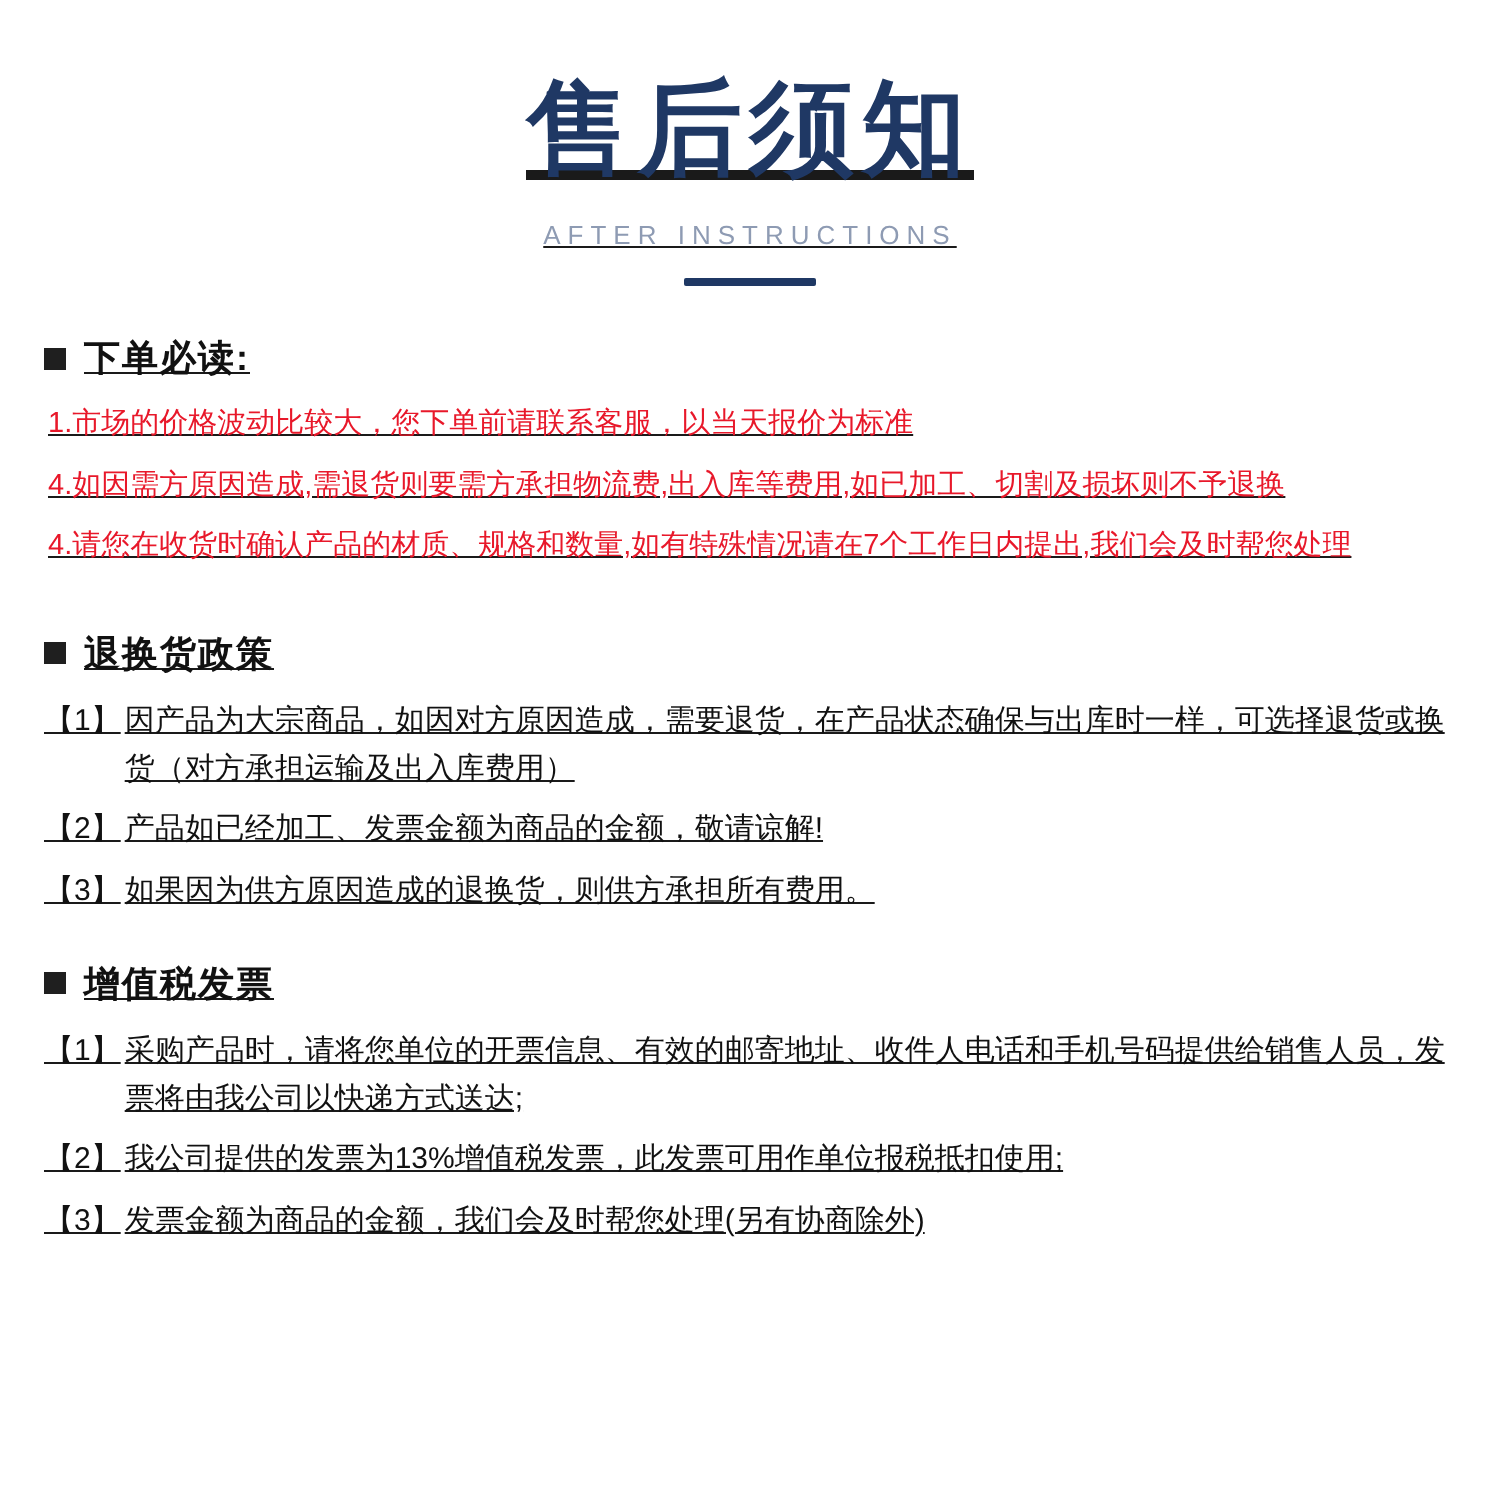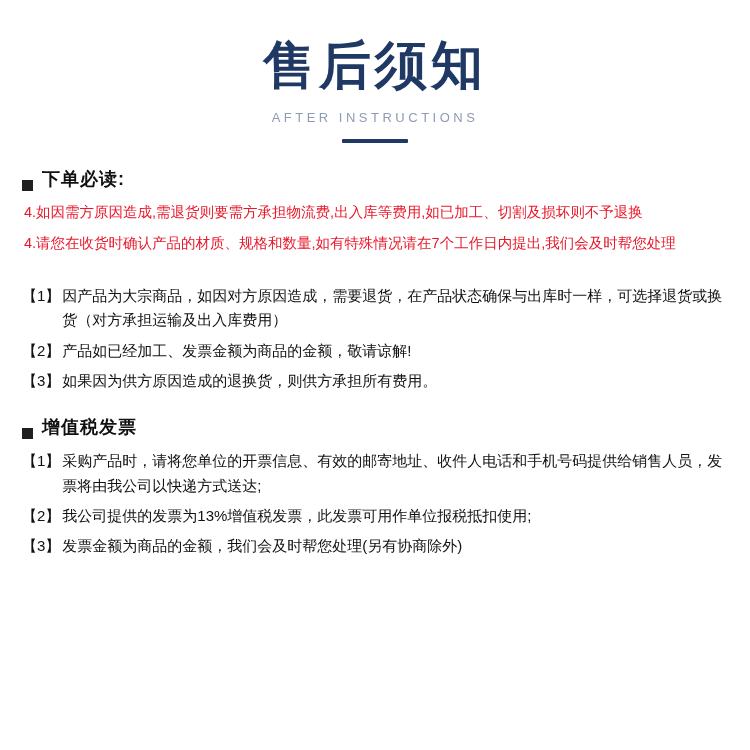--- a/index.html
+++ b/index.html
@@ -12,20 +12,21 @@
     background: #ffffff;
     font-family: "Liberation Sans", "DejaVu Sans", sans-serif;
     color: #1a1a1a;
     overflow: hidden;
   }
   .page {
     position: relative;
     width: 750px;
     height: 750px;
     box-sizing: border-box;
+    text-decoration: underline;
   }
 
   
   .header {
     padding-top: 36px;
     text-align: center;
   }
   .header-title {
     font-size: 52px;
     font-weight: bold;
@@ -51,21 +52,21 @@
 
   
   .content {
     padding: 24px 22px 0 22px;
   }
   .section {
     margin-bottom: 6px;
   }
   .section-head {
     display: flex;
-    align-items: flex-end;
+    align-items: center;
     margin-bottom: 10px;
   }
   .bullet-square {
     width: 11px;
     height: 11px;
     background: #1f1f1f;
     margin-right: 9px;
     flex: 0 0 auto;
   }
   .section-title {
@@ -120,26 +121,31 @@
   </div>
 
   <div class="content">
 
     <div class="section">
       <div class="section-head">
         <span class="bullet-square"></span>
         <span class="section-title">下单必读:</span>
       </div>
       <div class="red-list">
+        <div class="red-item">1.市场的价格波动比较大，您下单前请联系客服，以当天报价为标准</div>
         <div class="red-item">4.如因需方原因造成,需退货则要需方承担物流费,出入库等费用,如已加工、切割及损坏则不予退换</div>
         <div class="red-item">4.请您在收货时确认产品的材质、规格和数量,如有特殊情况请在7个工作日内提出,我们会及时帮您处理</div>
       </div>
     </div>
 
     <div class="section sec-gap-1">
+      <div class="section-head">
+        <span class="bullet-square"></span>
+        <span class="section-title">退换货政策</span>
+      </div>
       <div class="bk-list">
         <div class="bk-item">
           <span class="bk-num">【1】</span>
           <span class="bk-text">因产品为大宗商品，如因对方原因造成，需要退货，在产品状态确保与出库时一样，可选择退货或换货（对方承担运输及出入库费用）</span>
         </div>
         <div class="bk-item">
           <span class="bk-num">【2】</span>
           <span class="bk-text">产品如已经加工、发票金额为商品的金额，敬请谅解!</span>
         </div>
         <div class="bk-item">

